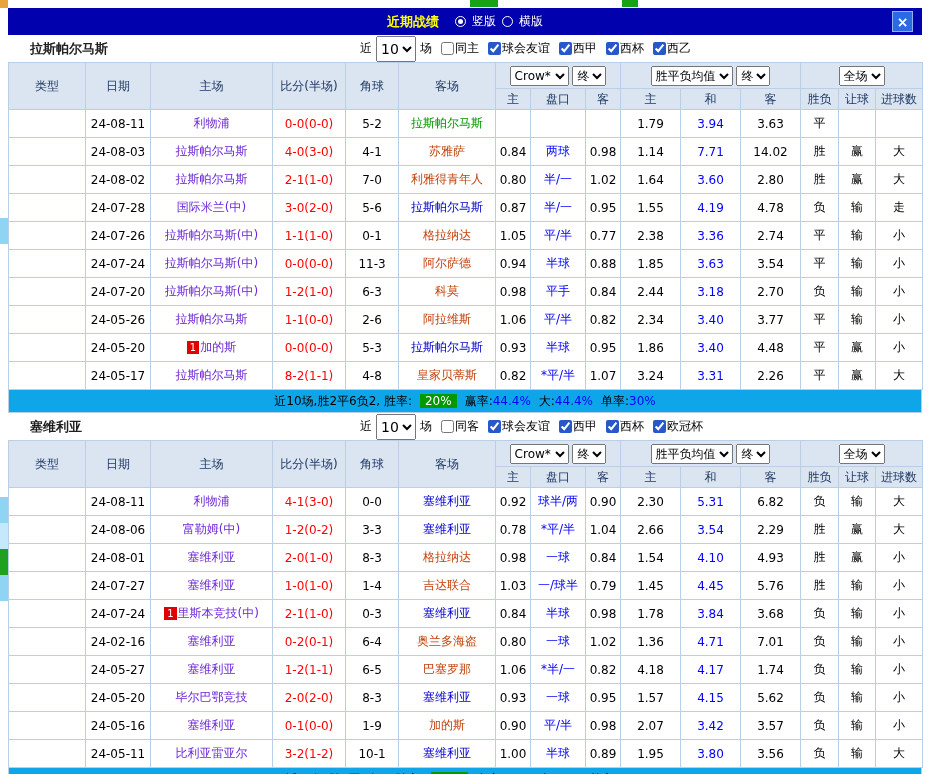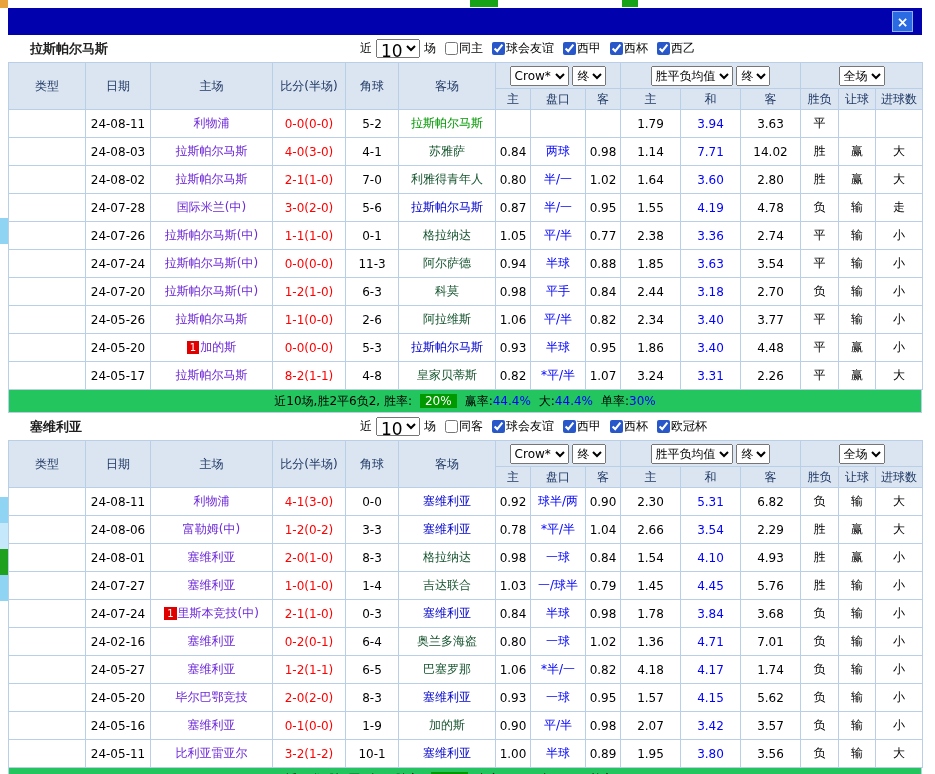--- a/index.html
+++ b/index.html
@@ -9,62 +9,69 @@
   .titlebar{height:27px;background:#0101AE;display:flex;align-items:center;position:relative;color:#fff}
   .tb-center{flex:1;display:flex;justify-content:center;align-items:center;gap:6px}
   .tb-title{color:#FFFF00;font-weight:bold;font-size:13px;margin-right:10px}
   .radio{width:11px;height:11px;border:1px solid #fff;border-radius:50%;display:inline-block;position:relative;cursor:pointer}
   .radio.checked::after{content:"";position:absolute;left:2px;top:2px;width:5px;height:5px;border-radius:50%;background:#fff}
   .rlabel{font-size:12px;cursor:pointer}
   .closebtn{position:absolute;right:9px;top:3px;width:21px;height:21px;background:#2A6BE4;border:1px solid #8FB2F5;color:#fff;font-size:14px;font-weight:bold;display:flex;align-items:center;justify-content:center;cursor:pointer}
   .sec-header{height:27px;display:flex;align-items:center;background:#fff;font-size:12px}
   .team{font-size:13px;font-weight:bold;color:#1F1F1F;margin-left:22px;width:300px}
   .filters{display:flex;align-items:center;gap:4px;margin-left:30px}
-  .filters select{font-size:17px;height:19px}
+  .filters select{font-size:14px;height:26px}
   .filters label{display:flex;align-items:center;gap:1px;margin-left:5px;cursor:pointer}
   input[type=checkbox]{width:13px;height:13px;accent-color:#2757C9}
   table.grid{border-collapse:collapse;table-layout:fixed;width:914px;font-size:12px}
   .grid th,.grid td{border:1px solid #B9CFE7;text-align:center;overflow:hidden;white-space:nowrap}
   .grid thead th{background:#DBE5F1;color:#1F3864;font-weight:normal}
   .h1 th{height:26px}
   .h2 th{height:21px}
   th.sel-cell{background:#fff}
   .sel-cell select{font-size:12px;height:20px}
   .grid td{height:28px;color:#000;background:#fff}
   td.type-cell{color:#fff}
   .t-friendly{background:#0A9E33}
   .t-liga{background:#077024}
   td.score{color:#F00}
   td.blue{color:#00F}
   .c-maroon{color:#6d28d9}
   .c-blue{color:#0000CC}
   .c-green{color:#009900}
-  .c-black{color:#14532d}
+  .c-black{color:#c2410c}
   .c-red{color:#F00}
   .badge{display:inline-block;background:#E00000;color:#fff;font-size:10px;line-height:13px;padding:0 3px;margin-right:1px}
   .badge:empty{display:none}
-  .summary{height:23px;border:1px solid #B9CFE7;border-top:none;display:flex;align-items:center;justify-content:center;gap:8px;font-size:12px;background:#22c55e}
+  .summary{height:23px;border:1px solid #B9CFE7;border-top:none;display:flex;align-items:center;justify-content:center;gap:8px;font-size:12px;background:#0ea5e9}
   .rate{background:#009900;color:#fff;padding:0 5px}
   .sum-item .v{color:#00F}
 </style>
 </head>
 <body>
 
 <div class="artifact" style="left:0;top:0;width:8px;height:8px;background:#E8A33D"></div>
 <div class="artifact" style="left:470px;top:0;width:28px;height:7px;background:#17A317"></div>
 <div class="artifact" style="left:622px;top:0;width:16px;height:7px;background:#17A317"></div>
 <div class="artifact" style="left:0;top:218px;width:8px;height:26px;background:#8FD4F2"></div>
 <div class="artifact" style="left:0;top:497px;width:8px;height:26px;background:#8FD4F2"></div>
 <div class="artifact" style="left:0;top:523px;width:8px;height:26px;background:#C5E9FA"></div>
 <div class="artifact" style="left:0;top:549px;width:8px;height:26px;background:#1FA01F"></div>
 <div class="artifact" style="left:0;top:575px;width:8px;height:26px;background:#8FD4F2"></div>
 
 <div class="popup">
 
   <div class="titlebar">
+    <div class="tb-center">
+      <span class="tb-title">近期战绩</span>
+      <span class="radio checked"></span>
+      <span class="rlabel">竖版</span>
+      <span class="radio"></span>
+      <span class="rlabel">横版</span>
+    </div>
     <div class="closebtn">×</div>
   </div>
 
   <div class="sec-header">
     <span class="team">拉斯帕尔马斯</span>
     <div class="filters">
       <span>近</span>
       <select><option>10</option></select>
       <span>场</span>
       <label>

